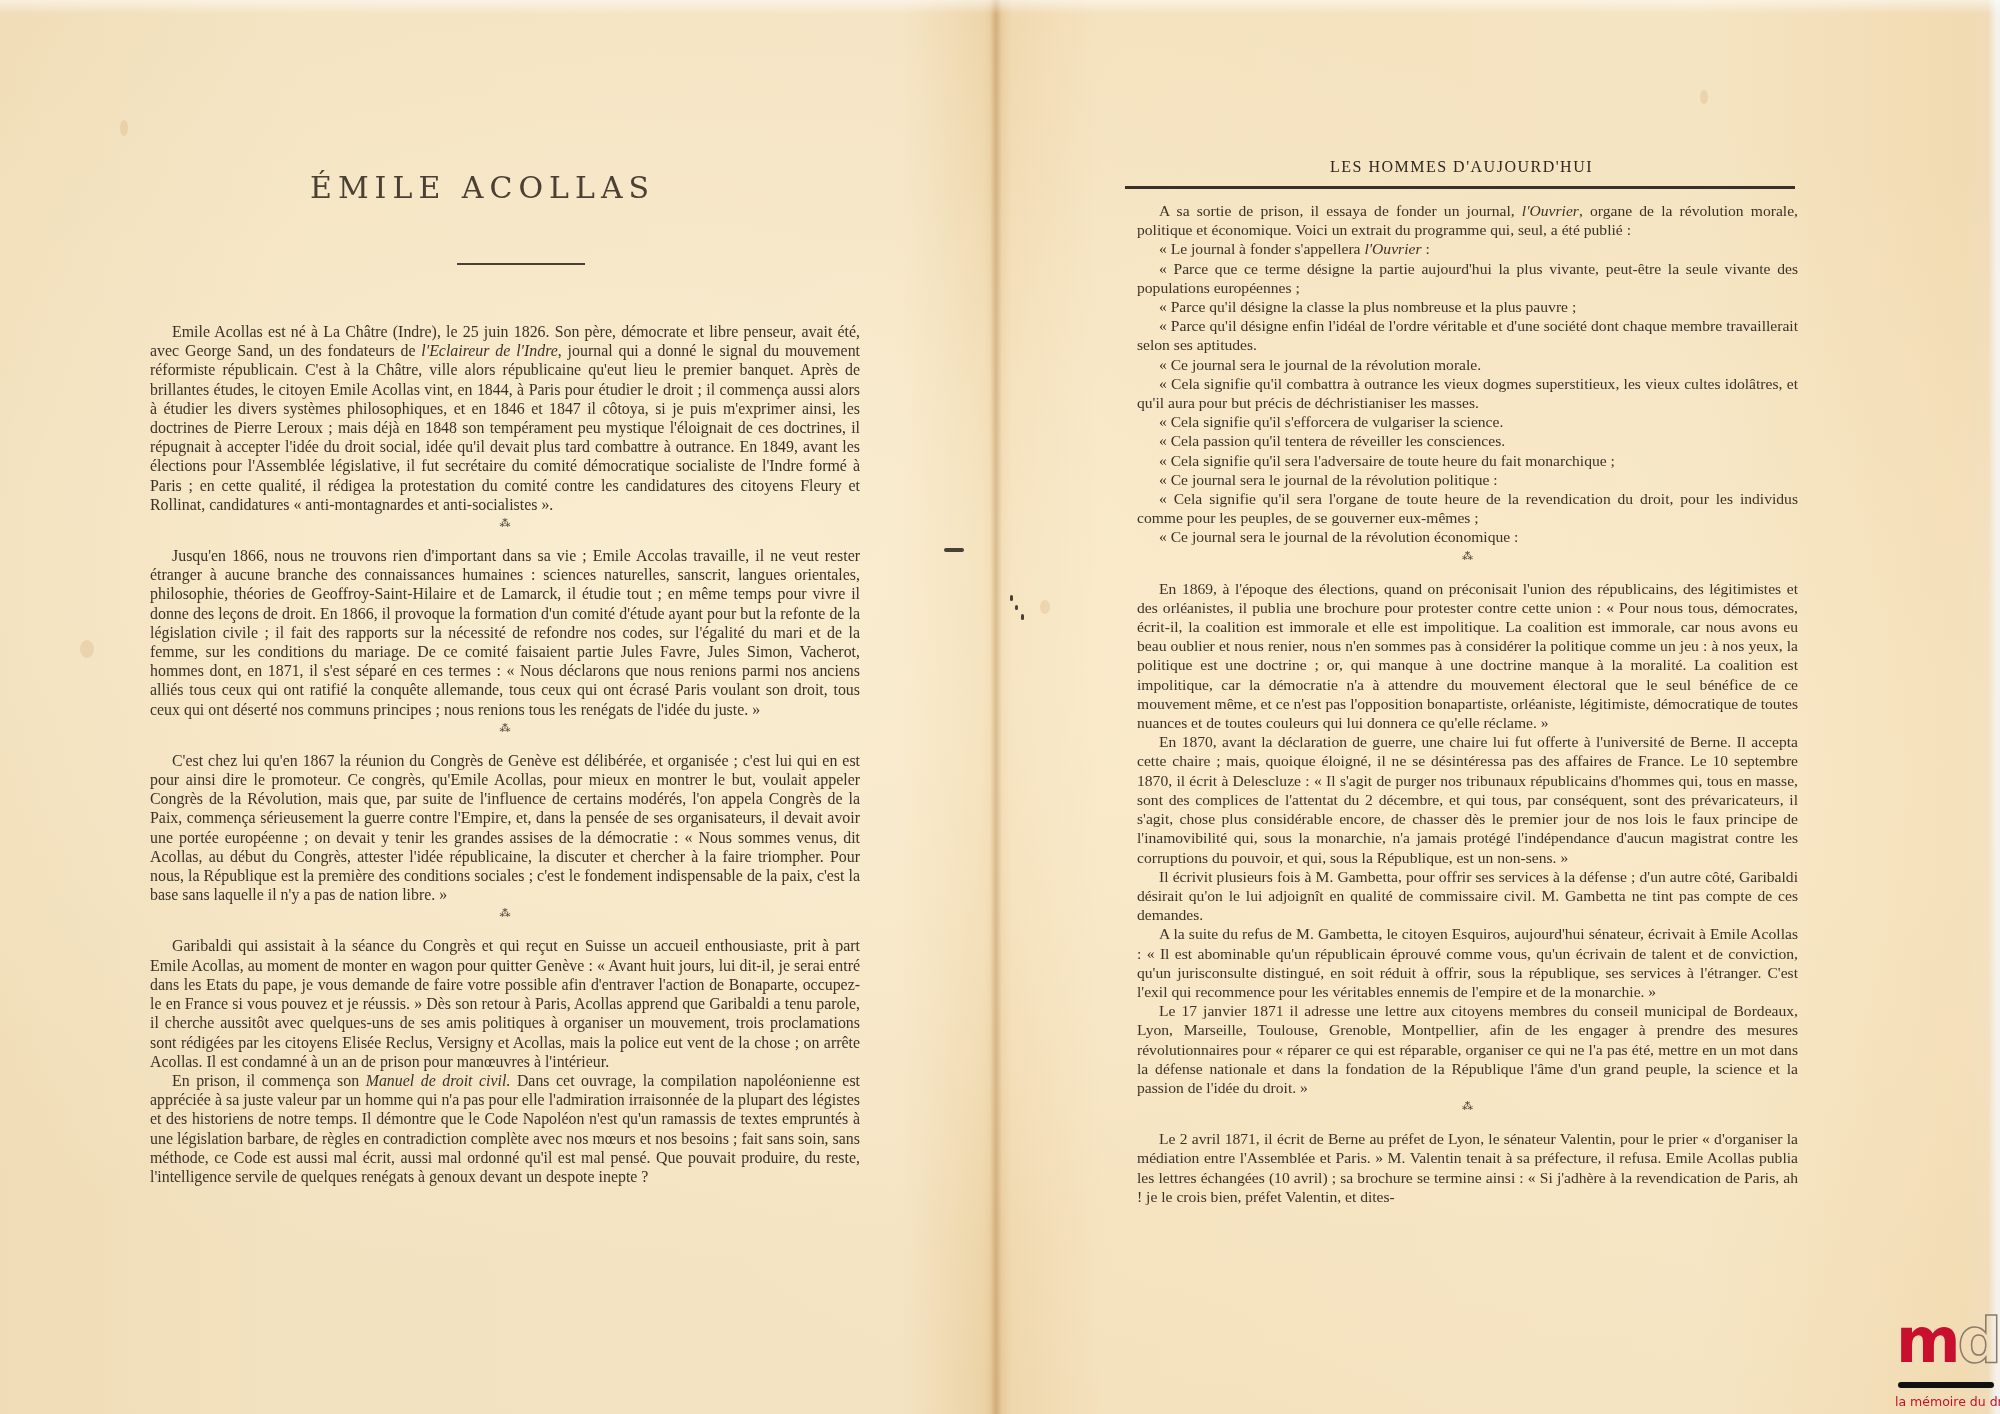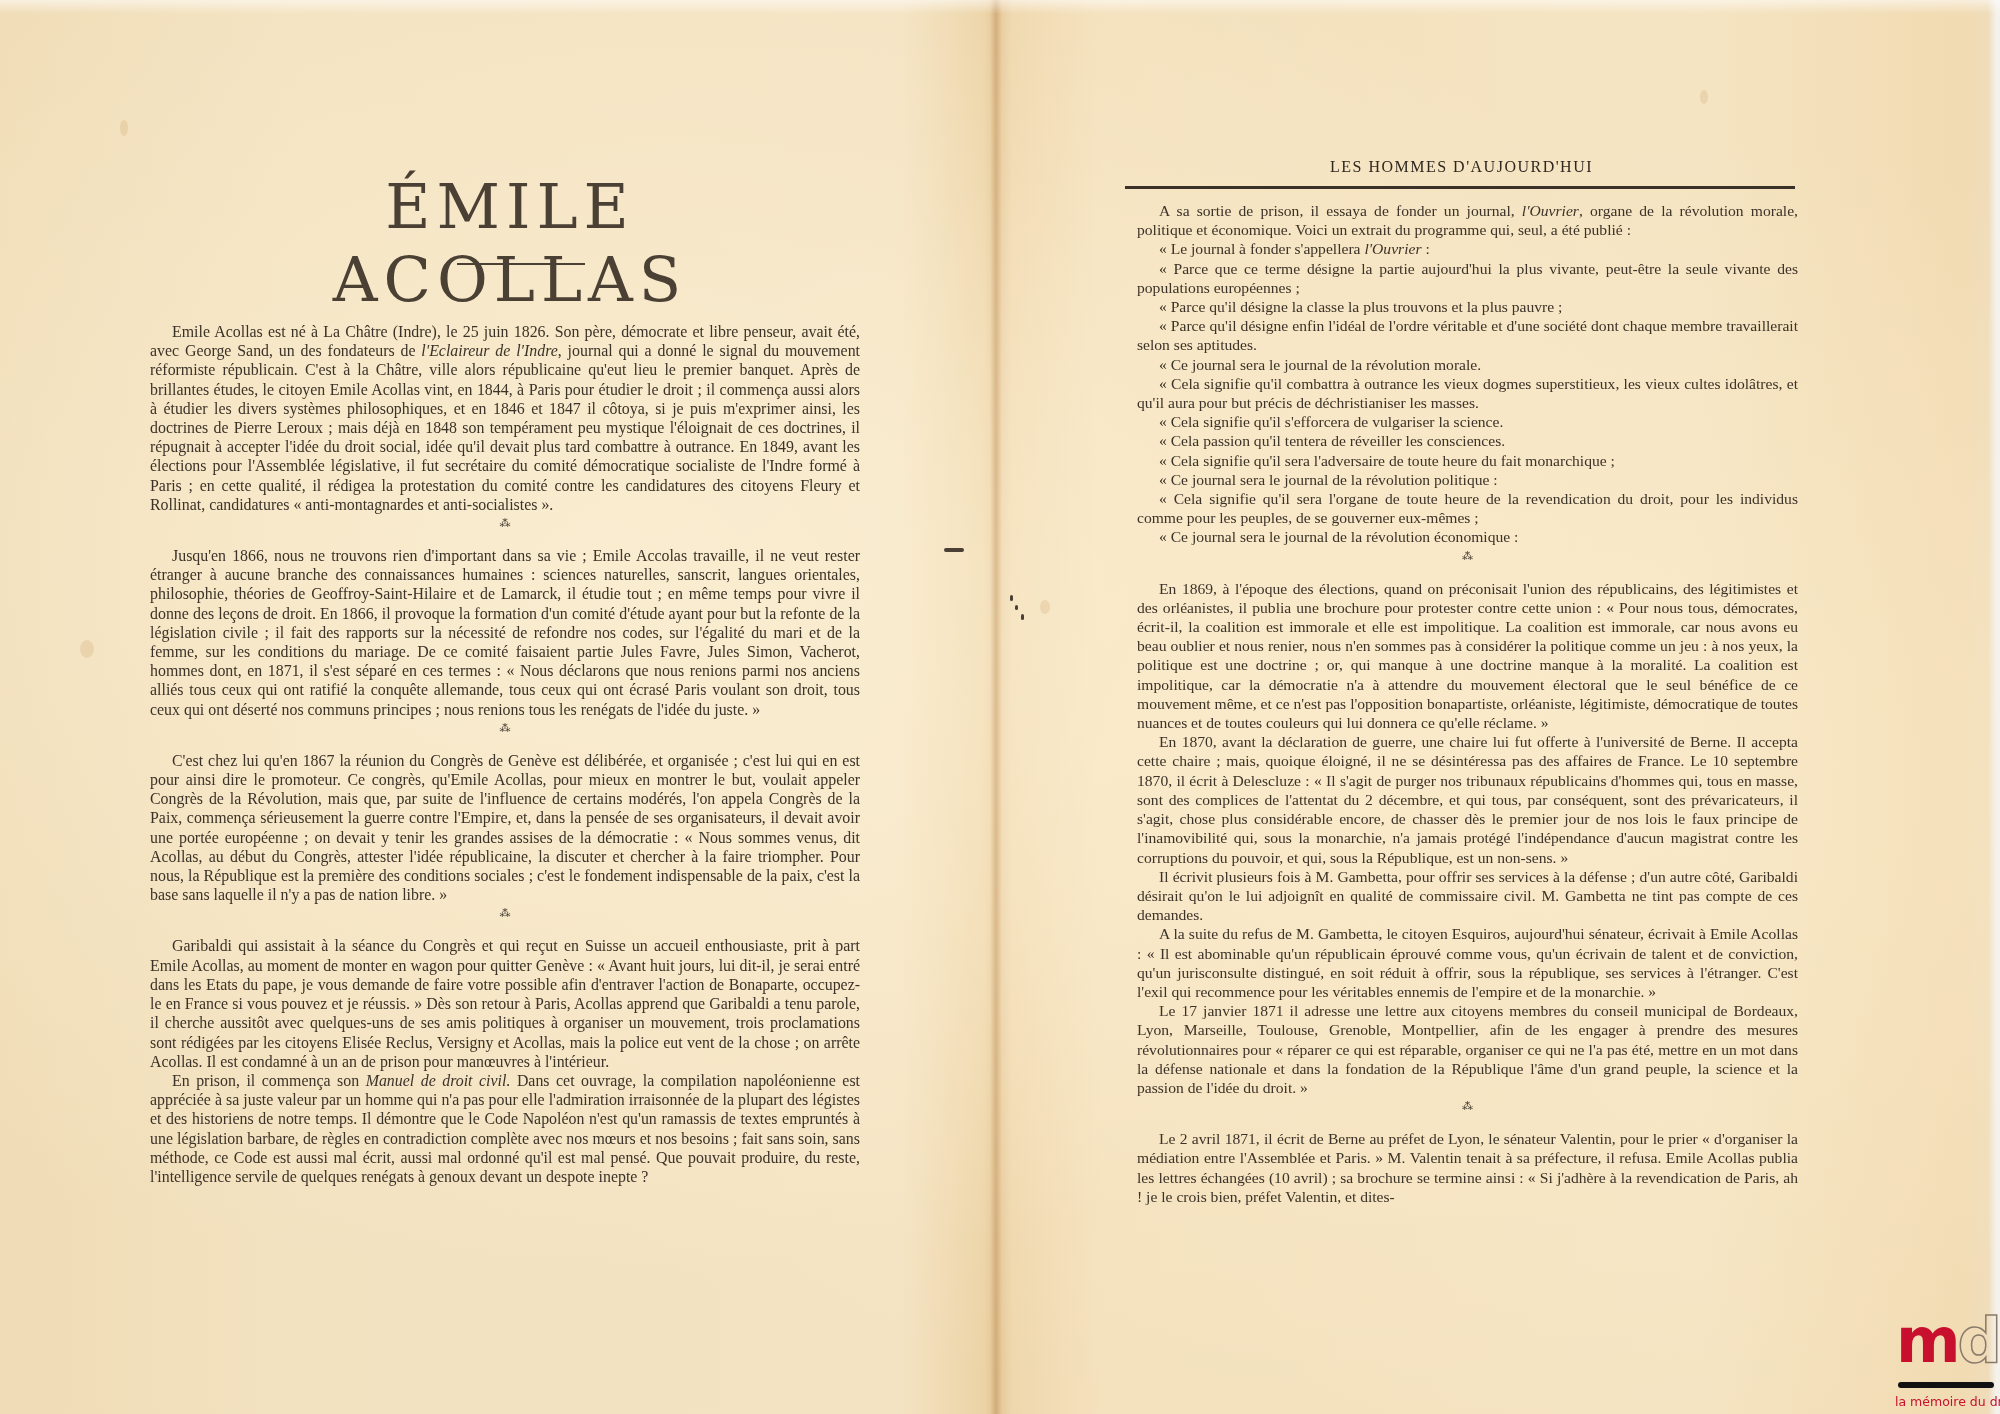--- a/index.html
+++ b/index.html
@@ -27,23 +27,22 @@
   .fold {
     position:absolute; left:990px; top:0; width:12px; height:1414px;
     background:linear-gradient(90deg, rgba(180,130,70,0), rgba(180,130,70,0.35), rgba(180,130,70,0));
   }
   .page { position:absolute; top:0; }
   .page.left { left:150px; width:710px; }
   .page.right { left:1125px; width:673px; }
 
   .title {
     position:absolute; top:170px; left:160px; width:400px;
-    text-align:center;
     font-family:"DejaVu Serif", "Liberation Serif", serif;
-    font-size:62px; letter-spacing:6px; font-weight:normal;
+    font-size:30px; letter-spacing:6px; font-weight:normal;
     color:#4a4034; margin:0;
   }
   .title-rule {
     position:absolute; top:263px; left:307px; width:128px; height:2px; background:#4a4034;
   }
   .running-head {
     position:absolute; top:158px; left:0; width:673px; text-align:center;
     font-size:16px; letter-spacing:1.5px; color:#2f2820;
   }
   .head-rule {
@@ -114,21 +113,21 @@
   </div>
 
   <div class="page right">
     <div class="running-head">LES HOMMES D'AUJOURD'HUI</div>
     <div class="head-rule"></div>
 
     <div class="text" style="top:201px;margin-left:12px;">
       <p><span>A sa sortie de prison, il essaya de fonder un journal, </span><em>l'Ouvrier</em><span>, organe de la révolution morale, politique et économique. Voici un extrait du programme qui, seul, a été publié :</span></p>
       <p><span>« Le journal à fonder s'appellera </span><em>l'Ouvrier</em><span> :</span></p>
       <p>« Parce que ce terme désigne la partie aujourd'hui la plus vivante, peut-être la seule vivante des populations européennes ;</p>
-      <p>« Parce qu'il désigne la classe la plus trouvons et la plus pauvre ;</p>
+      <p>« Parce qu'il désigne la classe la plus nombreuse et la plus pauvre ;</p>
       <p>« Parce qu'il désigne enfin l'idéal de l'ordre véritable et d'une société dont chaque membre travaillerait selon ses aptitudes.</p>
       <p>« Ce journal sera le journal de la révolution morale.</p>
       <p>« Cela signifie qu'il combattra à outrance les vieux dogmes superstitieux, les vieux cultes idolâtres, et qu'il aura pour but précis de déchristianiser les masses.</p>
       <p>« Cela signifie qu'il s'efforcera de vulgariser la science.</p>
       <p>« Cela passion qu'il tentera de réveiller les consciences.</p>
       <p>« Cela signifie qu'il sera l'adversaire de toute heure du fait monarchique ;</p>
       <p>« Ce journal sera le journal de la révolution politique :</p>
       <p>« Cela signifie qu'il sera l'organe de toute heure de la revendication du droit, pour les individus comme pour les peuples, de se gouverner eux-mêmes ;</p>
       <p>« Ce journal sera le journal de la révolution économique :</p>
       <div class="asterism">⁂</div>

